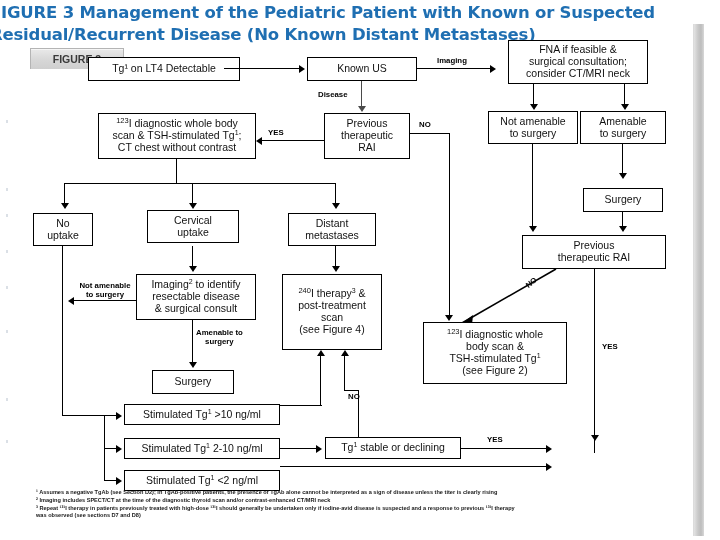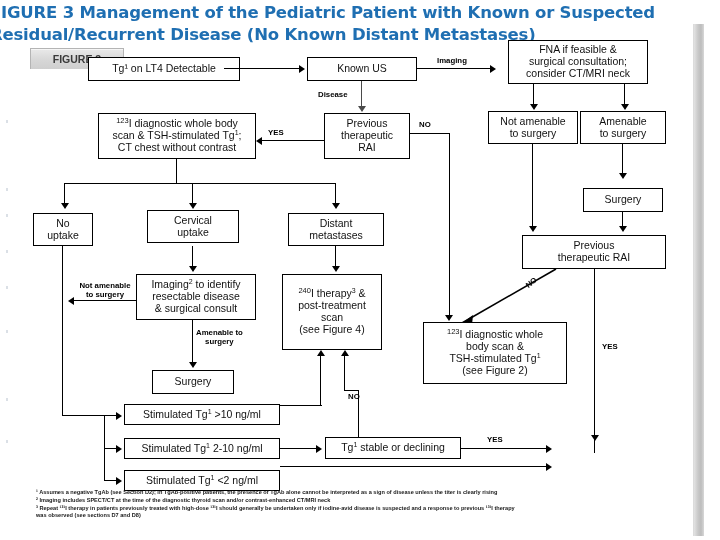--- a/index.html
+++ b/index.html
@@ -207,21 +207,21 @@
   <div class="arw arw-d" style="left:188.5px;top:203px;"></div>
   <div class="ln v" style="left:335px;top:183px;height:24px;"></div>
   <div class="arw arw-d" style="left:331.5px;top:203px;"></div>
 
   <div class="box" style="left:33px;top:213px;width:60px;height:33px;">
     <span>No<br>uptake</span>
   </div>
   <div class="box" style="left:147px;top:210px;width:92px;height:33px;">
     <span>Cervical<br>uptake</span>
   </div>
-  <div class="box" style="left:288px;top:213px;width:96px;height:33px;">
+  <div class="box" style="left:288px;top:213px;width:88px;height:33px;">
     <span>Distant<br>metastases</span>
   </div>
 
   <div class="ln v" style="left:192px;top:246px;height:24px;"></div>
   <div class="arw arw-d" style="left:188.5px;top:266px;"></div>
 
   <div class="ln v" style="left:335px;top:246px;height:24px;"></div>
   <div class="arw arw-d" style="left:331.5px;top:266px;"></div>
 
   <div class="box" style="left:136px;top:274px;width:120px;height:46px;">

